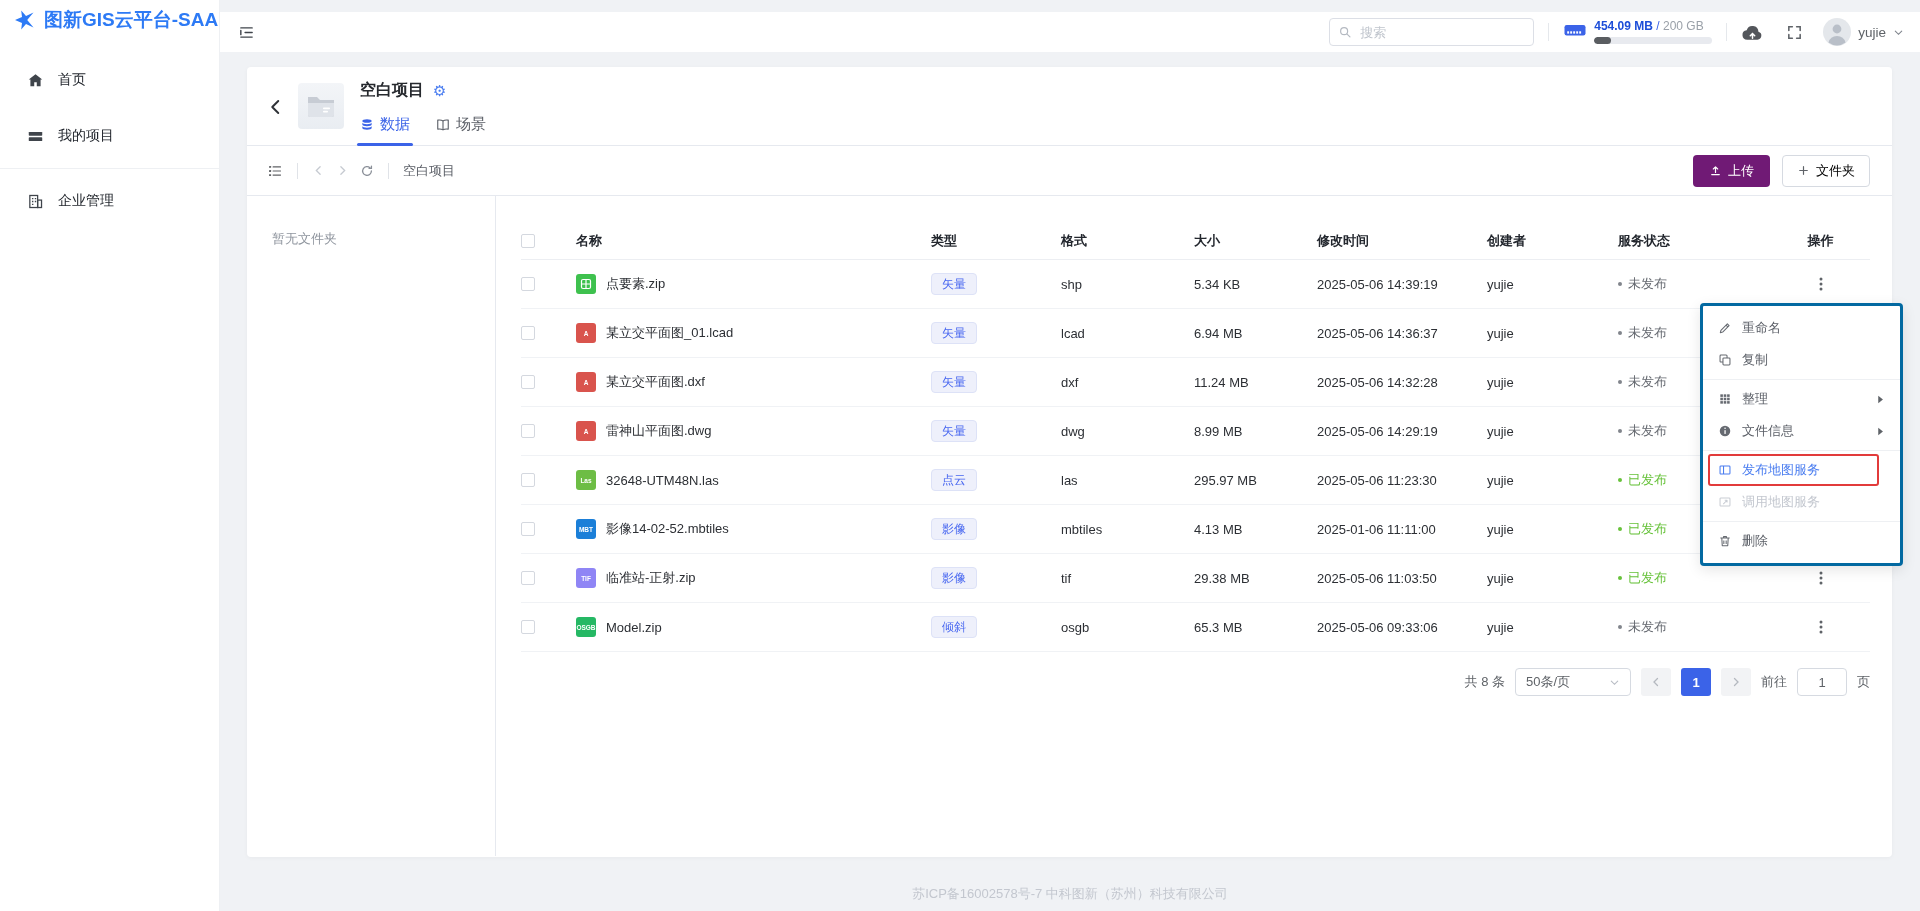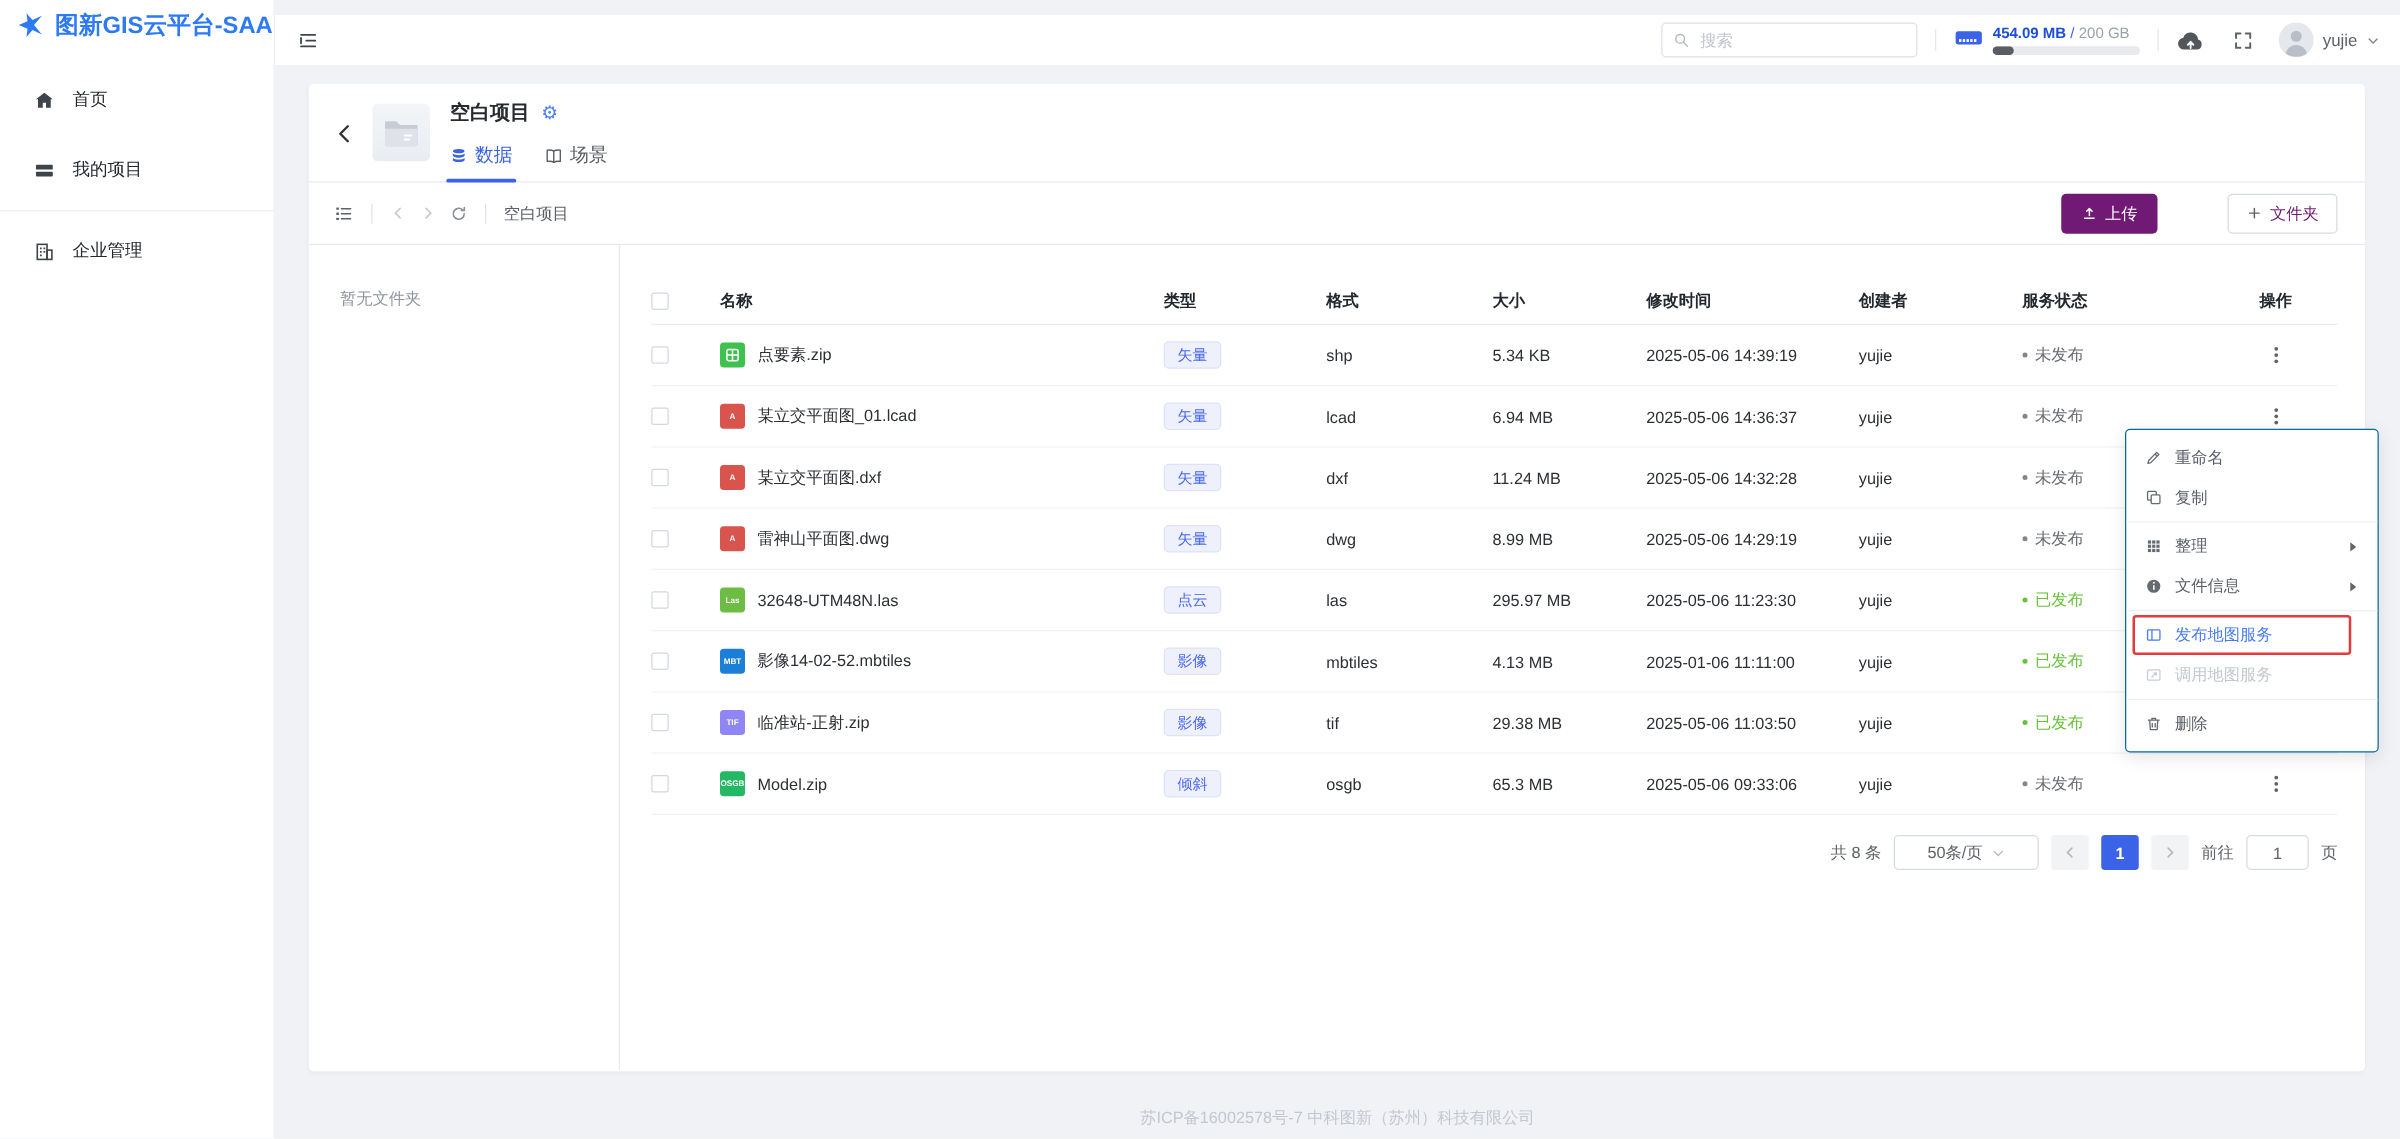--- a/index.html
+++ b/index.html
@@ -54,21 +54,21 @@
 
   .toolbar { height:50px; border-bottom:1px solid #e6e9ef; display:flex; align-items:center; justify-content:space-between; padding:0 22px 0 20px; }
   .tb-left { display:flex; align-items:center; gap:11px; color:#606266; }
   .tb-left .nav-arrow { color:#c6cad1; cursor:pointer; }
   .tb-left .refresh { color:#8a8f98; cursor:pointer; }
   .tl-div { width:1px; height:16px; background:#e0e3e8; margin:0 3px; }
   .breadcrumb { font-size:13px; color:#5a5e66; }
   .tb-btns { display:flex; gap:12px; }
   .btn { height:32px; display:flex; align-items:center; gap:6px; border-radius:4px; font-size:13px; cursor:pointer; }
   .btn-upload { background:#701a75; color:#fff; padding:0 16px; }
-  .btn-folder { background:#fff; color:#701a75; border:1px solid #d6dae1; padding:0 14px;margin-left:44px; }
+  .btn-folder { background:#fff; color:#000000; border:1px solid #d6dae1; padding:0 14px; }
 
   .card-body { display:flex; height:660px; }
   .folder-panel { width:249px; border-right:1px solid #e6e9ef; padding:34px 0 0 25px; font-size:13px; color:#8f959e; }
   .table-area { flex:1; padding:26px 22px 0 25px; }
 
   .thead,.trow { display:grid; grid-template-columns:55px 355px 130px 133px 123px 170px 131px 153px 1fr; align-items:center; }
   .thead { height:38px; border-bottom:1px solid #eceef2; font-size:13px; font-weight:bold; color:#23272e; }
   .trow { height:49px; border-bottom:1px solid #f0f2f5; font-size:13px; color:#2c2f34; }
   .cell { display:flex; align-items:center; min-width:0; }
   .c-actions { justify-content:center; }
@@ -76,27 +76,27 @@
   .ficon { width:20px; height:20px; border-radius:3px; margin-right:10px; color:#fff; font-size:6.5px; font-weight:bold; display:flex; align-items:center; justify-content:center; letter-spacing:0; }
   .fname { white-space:nowrap; overflow:hidden; text-overflow:ellipsis; cursor:pointer; }
   .badge { padding:3px 10px; background:#eef0fb; border:1px solid #dde2f7; color:#4766f0; border-radius:4px; font-size:12px; line-height:1.2; }
   .status { display:flex; align-items:center; gap:6px; }
   .status .dot { width:4px; height:4px; border-radius:50%; }
   .status.unpub { color:#666a71; } .status.unpub .dot { background:#81858c; }
   .status.pub { color:#67c23a; } .status.pub .dot { background:#67c23a; }
   .dots { cursor:pointer; padding:2px; }
 
   .pagination { display:flex; justify-content:flex-end; align-items:center; gap:10px; margin-top:16px; font-size:13px; color:#5f6368; }
-  .page-size { width:116px; height:28px; border:1px solid #d6dae1; border-radius:4px; display:flex; align-items:center; justify-content:space-between; padding:0 26px; cursor:pointer; }
+  .page-size { width:116px; height:28px; border:1px solid #d6dae1; border-radius:4px; display:flex; align-items:center; justify-content:space-between; padding:0 10px; cursor:pointer; }
   .pg-btn { width:30px; height:28px; background:#f2f3f5; border-radius:3px; display:flex; align-items:center; justify-content:center; color:#b4b8bf; cursor:pointer; }
   .pg-current { width:30px; height:28px; background:#3b63e8; border-radius:3px; display:flex; align-items:center; justify-content:center; color:#fff; font-weight:bold; cursor:pointer; }
   .goto { width:50px; height:28px; border:1px solid #d6dae1; border-radius:4px; text-align:center; font-size:13px; color:#5f6368; outline:none; font-family:inherit; }
 
   
-  .ctx-menu { position:absolute; left:1700px; top:303px; width:203px; background:#fff; border:1px solid #0369a1; border-radius:4px; box-shadow:0 4px 14px rgba(0,0,0,.10); padding:6px 0; z-index:20;margin-top:40px; }
+  .ctx-menu { position:absolute; left:1700px; top:303px; width:203px; background:#fff; border:3px solid #0369a1; border-radius:4px; box-shadow:0 4px 14px rgba(0,0,0,.10); padding:6px 0; z-index:20; }
   .ctx-item { height:32px; padding:0 15px; display:flex; align-items:center; gap:10px; font-size:13px; color:#5a5e66; cursor:pointer; position:relative; }
   .ctx-item svg { color:#666a71; }
   .ctx-divider { height:1px; background:#eef0f3; margin:3px 0; }
   .sub-arrow { margin-left:auto; }
   .ctx-item.publish { color:#4a7df0; }
   .ctx-item.publish svg { color:#4a7df0; }
   .ctx-item.publish::after { content:''; position:absolute; left:5px; right:21px; top:0; bottom:0; border:2px solid #e23b3b; border-radius:3px; pointer-events:none; }
   .ctx-item.disabled { color:#c3c7cf; cursor:default; }
   .ctx-item.disabled svg { color:#c9cdd4; }
 </style>

